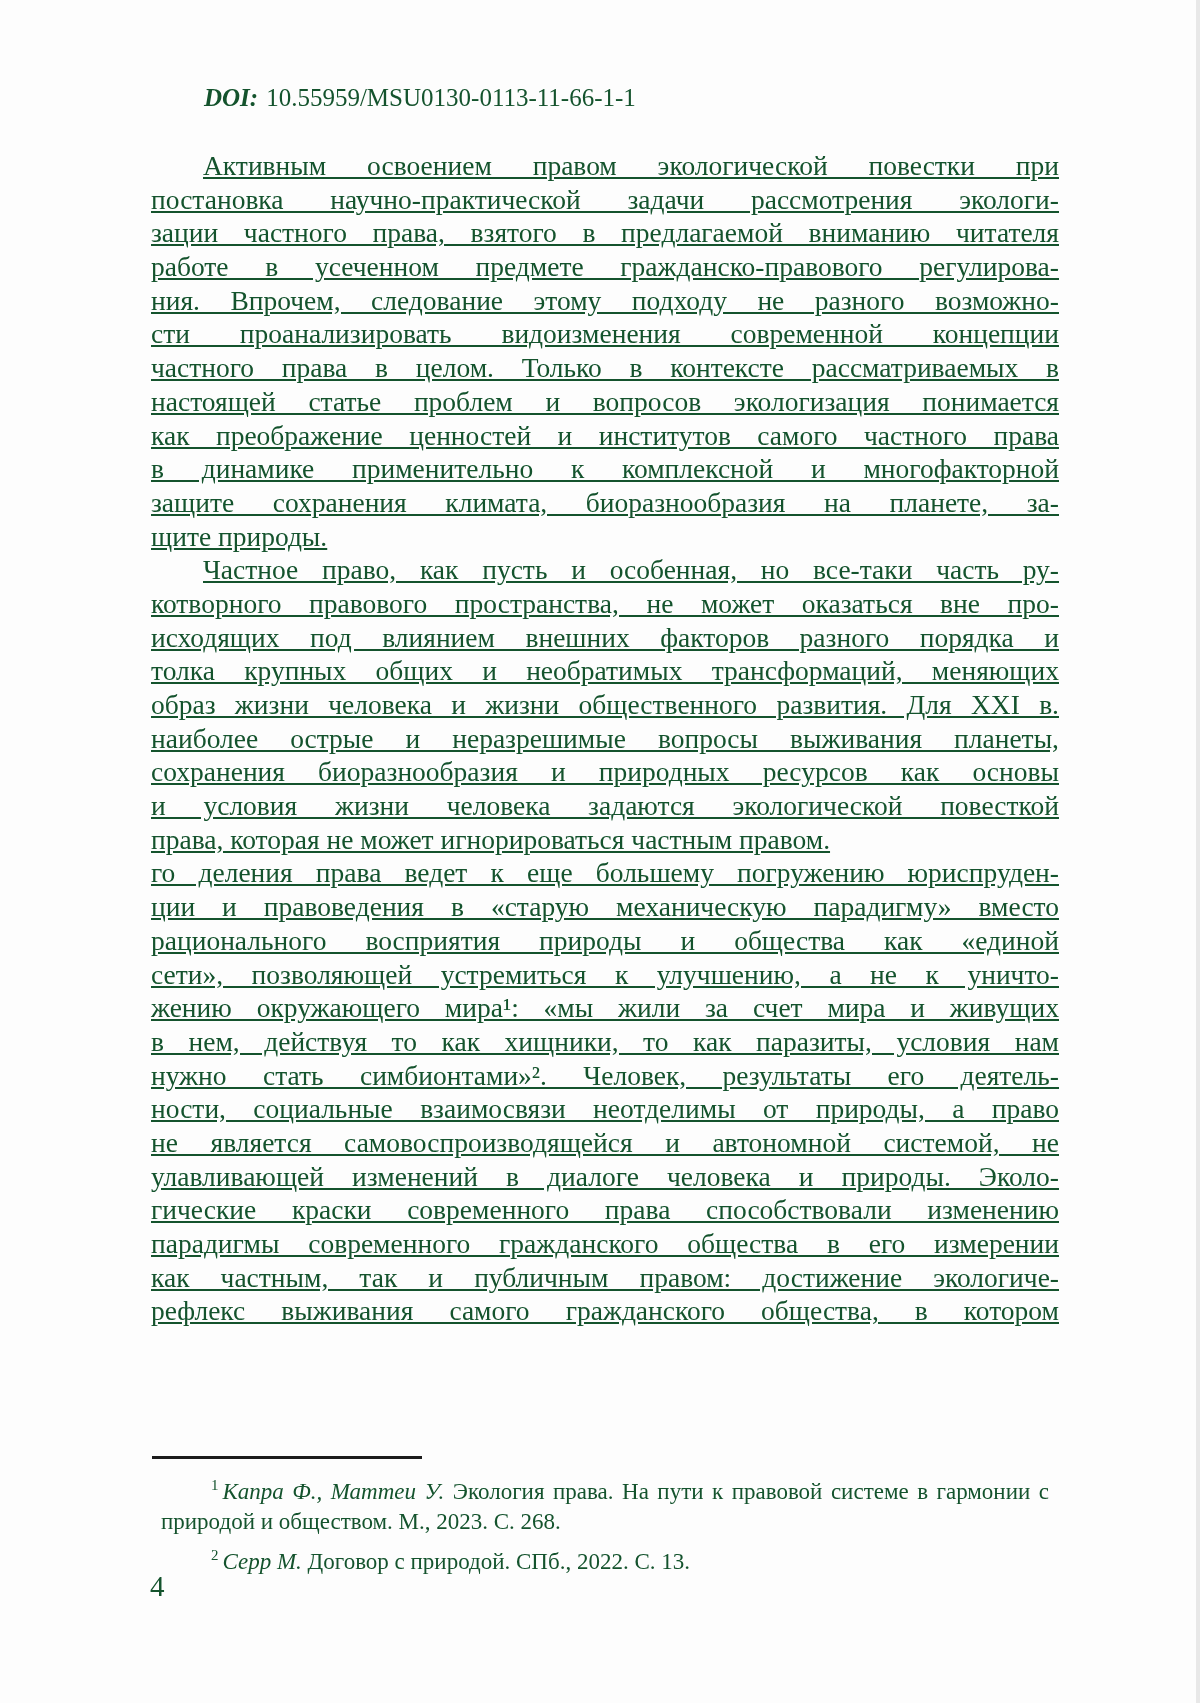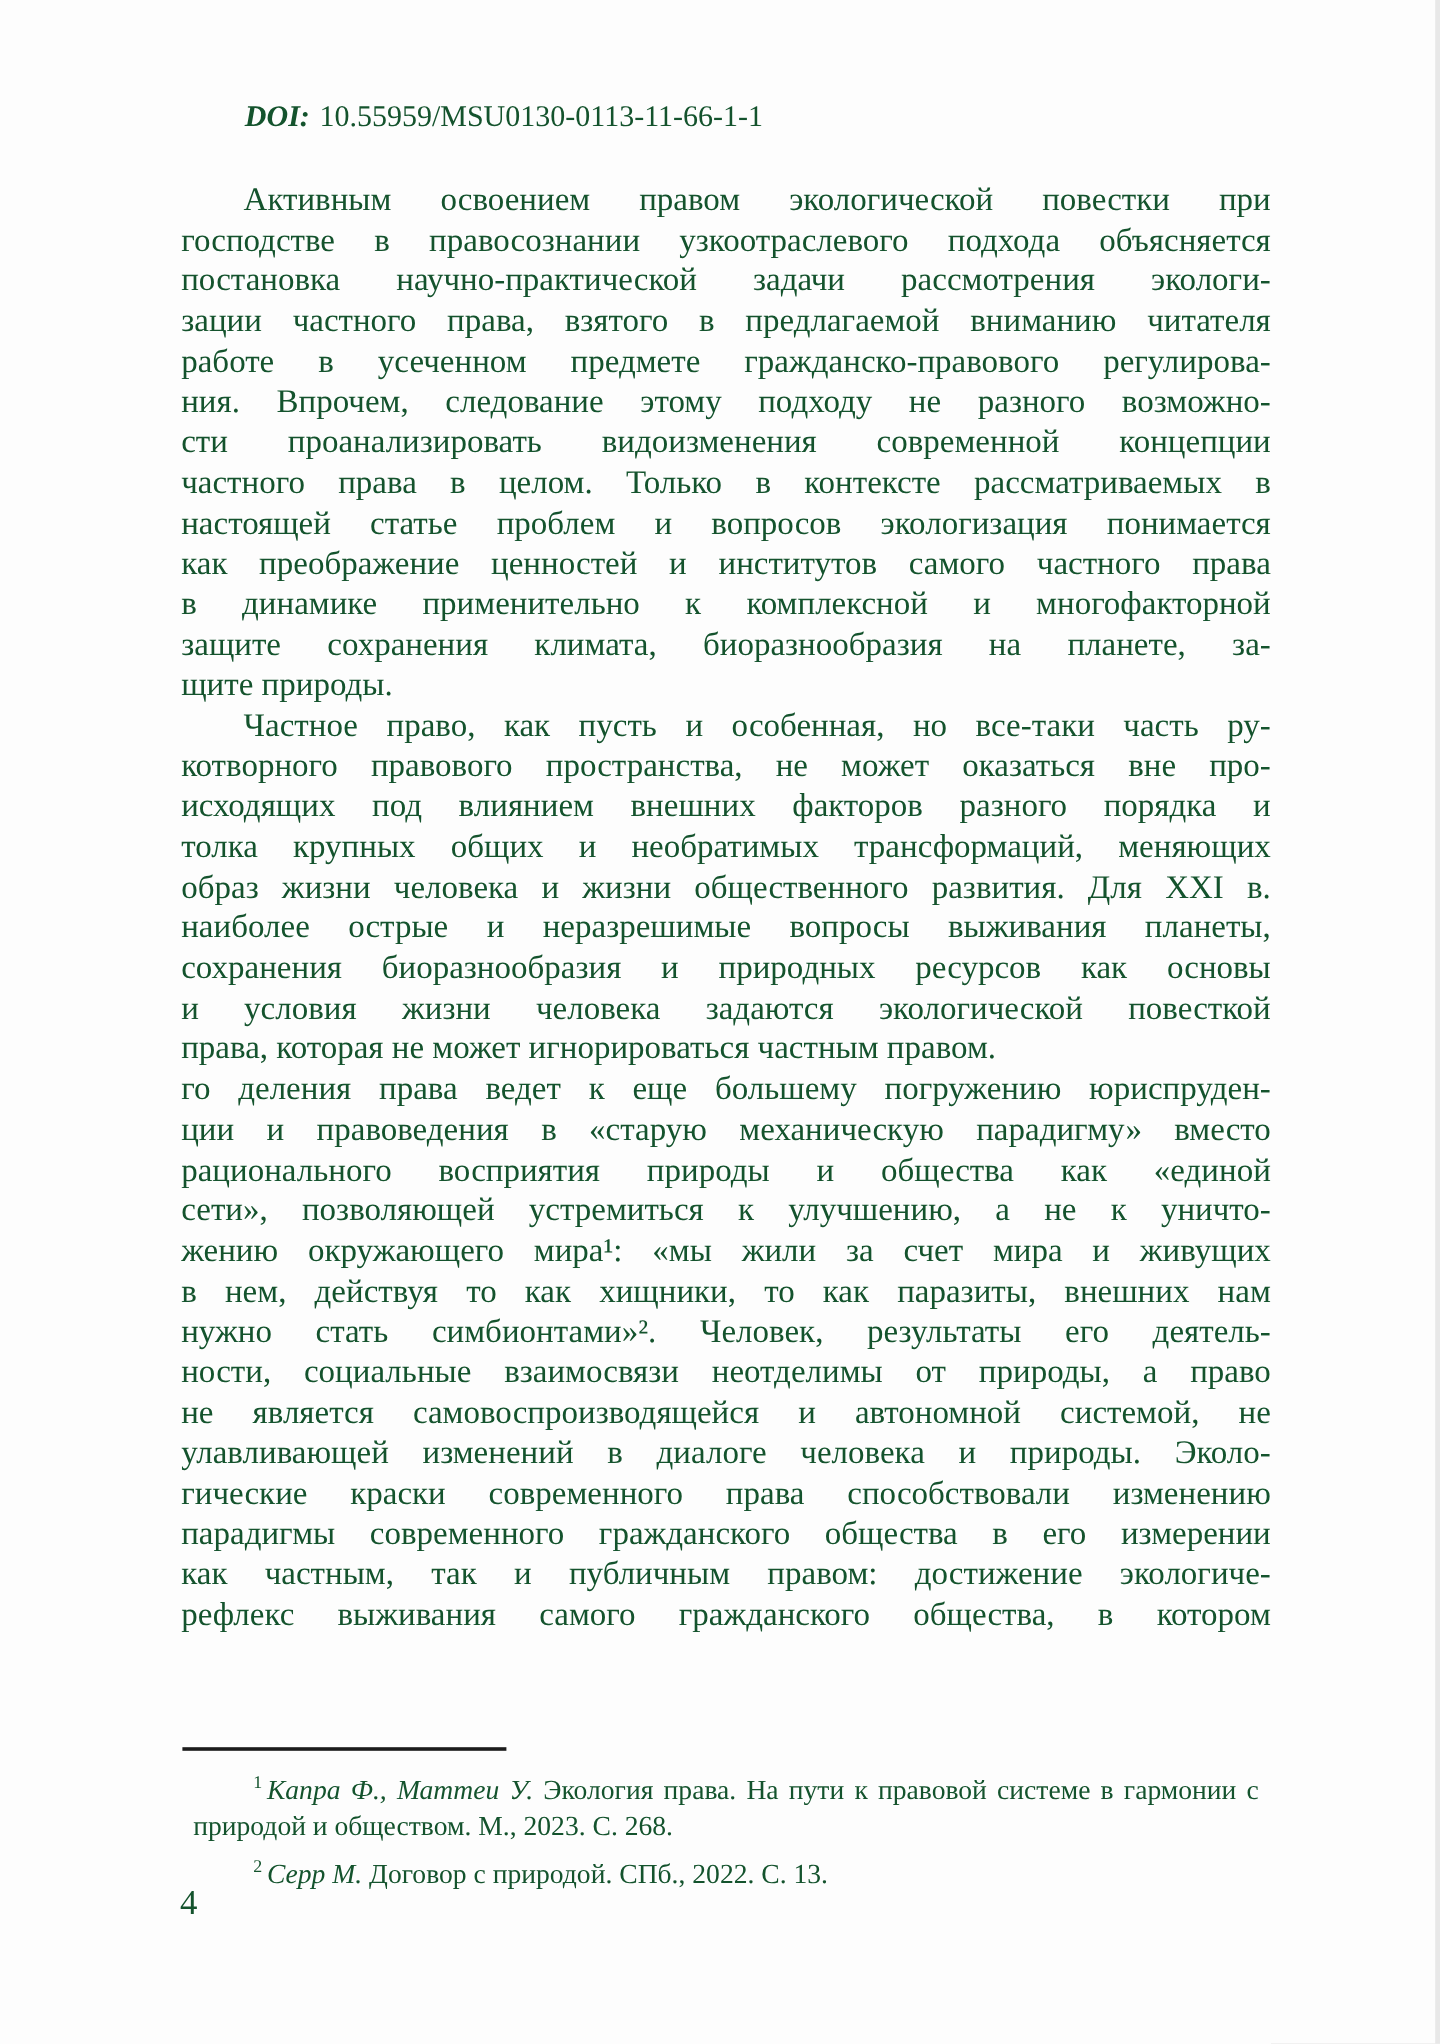--- a/index.html
+++ b/index.html
@@ -24,20 +24,21 @@
   .doi-value { font-weight: normal; }
 
   
   .body-text {
     position: absolute;
     left: 151px;
     top: 149px;
     width: 908px;
     font-size: 27.5px;
     line-height: 33.7px;
+    text-decoration: underline;
   }
   .line {
     text-align: justify;
     text-align-last: justify;
     height: 33.7px;
     overflow: visible;
     white-space: normal;
   }
   .line.first { text-indent: 52px; }
   .line.short { text-align-last: left; }
@@ -79,21 +80,20 @@
 <body>
 
 <div class="page">
 
   <div class="doi">
     <span class="doi-label">DOI:</span><span class="doi-value">10.55959/MSU0130-0113-11-66-1-1</span>
   </div>
 
   <div class="body-text" id="body-text">
       <div class="line first">Активным освоением правом экологической повестки при</div>
-      <div class="line">господстве в правосознании узкоотраслевого подхода объясняется</div>
       <div class="line">постановка научно-практической задачи рассмотрения экологи-</div>
       <div class="line">зации частного права, взятого в предлагаемой вниманию читателя</div>
       <div class="line">работе в усеченном предмете гражданско-правового регулирова-</div>
       <div class="line">ния. Впрочем, следование этому подходу не разного возможно-</div>
       <div class="line">сти проанализировать видоизменения современной концепции</div>
       <div class="line">частного права в целом. Только в контексте рассматриваемых в</div>
       <div class="line">настоящей статье проблем и вопросов экологизация понимается</div>
       <div class="line">как преображение ценностей и институтов самого частного права</div>
       <div class="line">в динамике применительно к комплексной и многофакторной</div>
       <div class="line">защите сохранения климата, биоразнообразия на планете, за-</div>
@@ -105,21 +105,21 @@
       <div class="line">образ жизни человека и жизни общественного развития. Для XXI в.</div>
       <div class="line">наиболее острые и неразрешимые вопросы выживания планеты,</div>
       <div class="line">сохранения биоразнообразия и природных ресурсов как основы</div>
       <div class="line">и условия жизни человека задаются экологической повесткой</div>
       <div class="line short">права, которая не может игнорироваться частным правом.</div>
       <div class="line">го деления права ведет к еще большему погружению юриспруден-</div>
       <div class="line">ции и правоведения в «старую механическую парадигму» вместо</div>
       <div class="line">рационального восприятия природы и общества как «единой</div>
       <div class="line">сети», позволяющей устремиться к улучшению, а не к уничто-</div>
       <div class="line">жению окружающего мира¹: «мы жили за счет мира и живущих</div>
-      <div class="line">в нем, действуя то как хищники, то как паразиты, внешних нам</div>
+      <div class="line">в нем, действуя то как хищники, то как паразиты, условия нам</div>
       <div class="line">нужно стать симбионтами»². Человек, результаты его деятель-</div>
       <div class="line">ности, социальные взаимосвязи неотделимы от природы, а право</div>
       <div class="line">не является самовоспроизводящейся и автономной системой, не</div>
       <div class="line">улавливающей изменений в диалоге человека и природы. Эколо-</div>
       <div class="line">гические краски современного права способствовали изменению</div>
       <div class="line">парадигмы современного гражданского общества в его измерении</div>
       <div class="line">как частным, так и публичным правом: достижение экологиче-</div>
       <div class="line">рефлекс выживания самого гражданского общества, в котором</div>
     </div>
 

